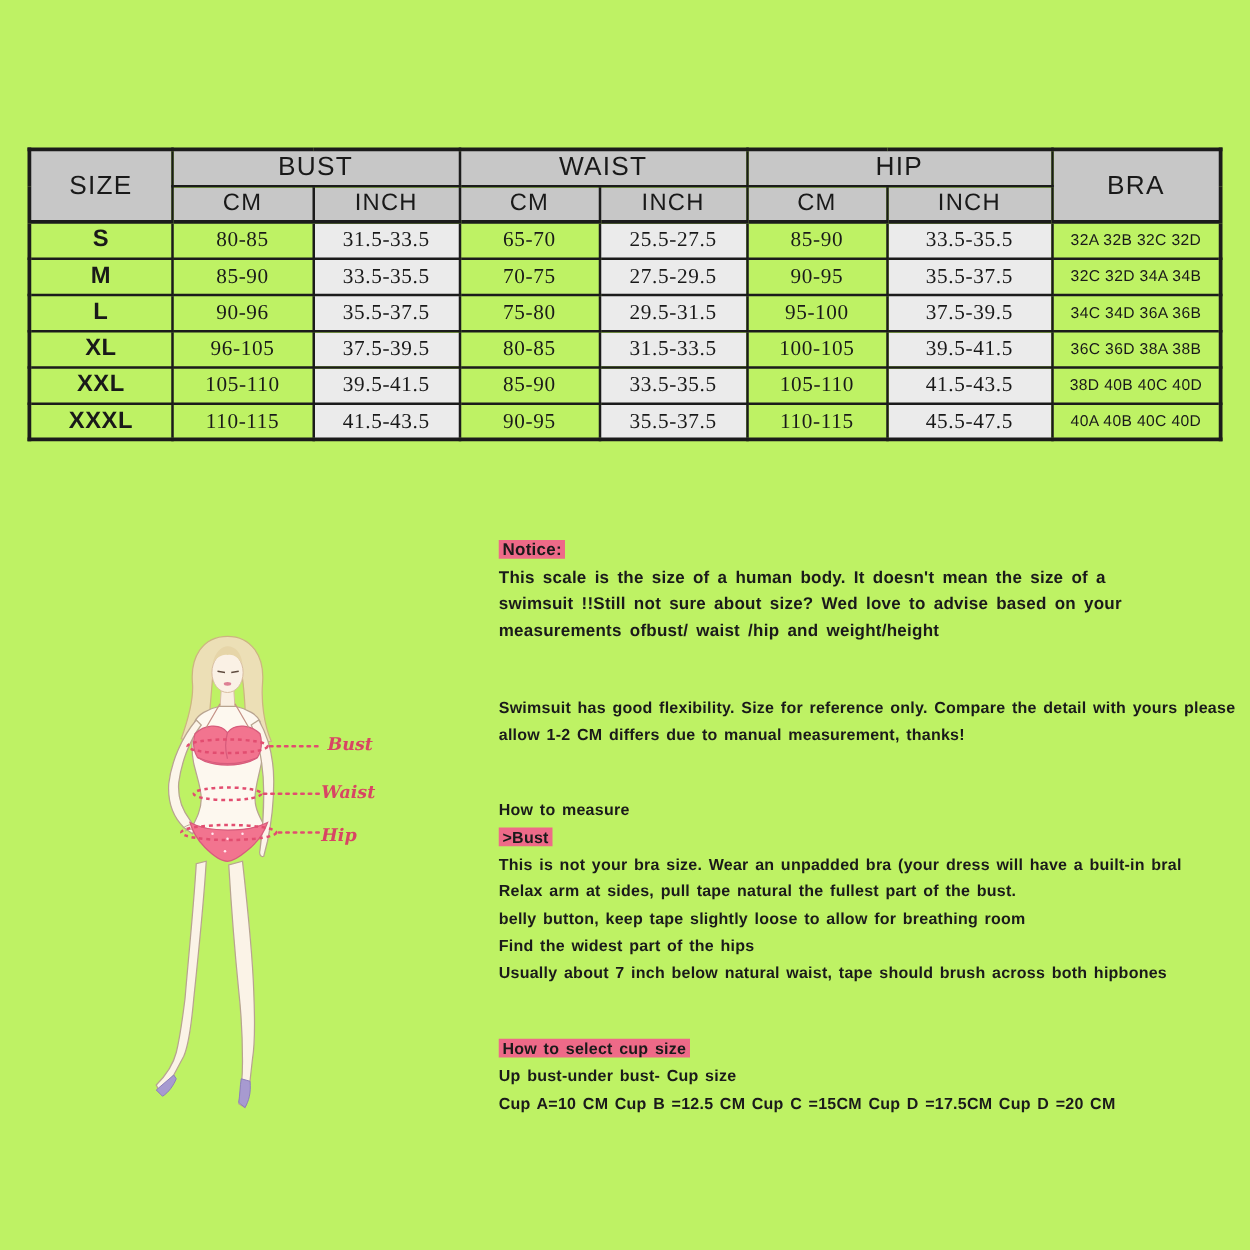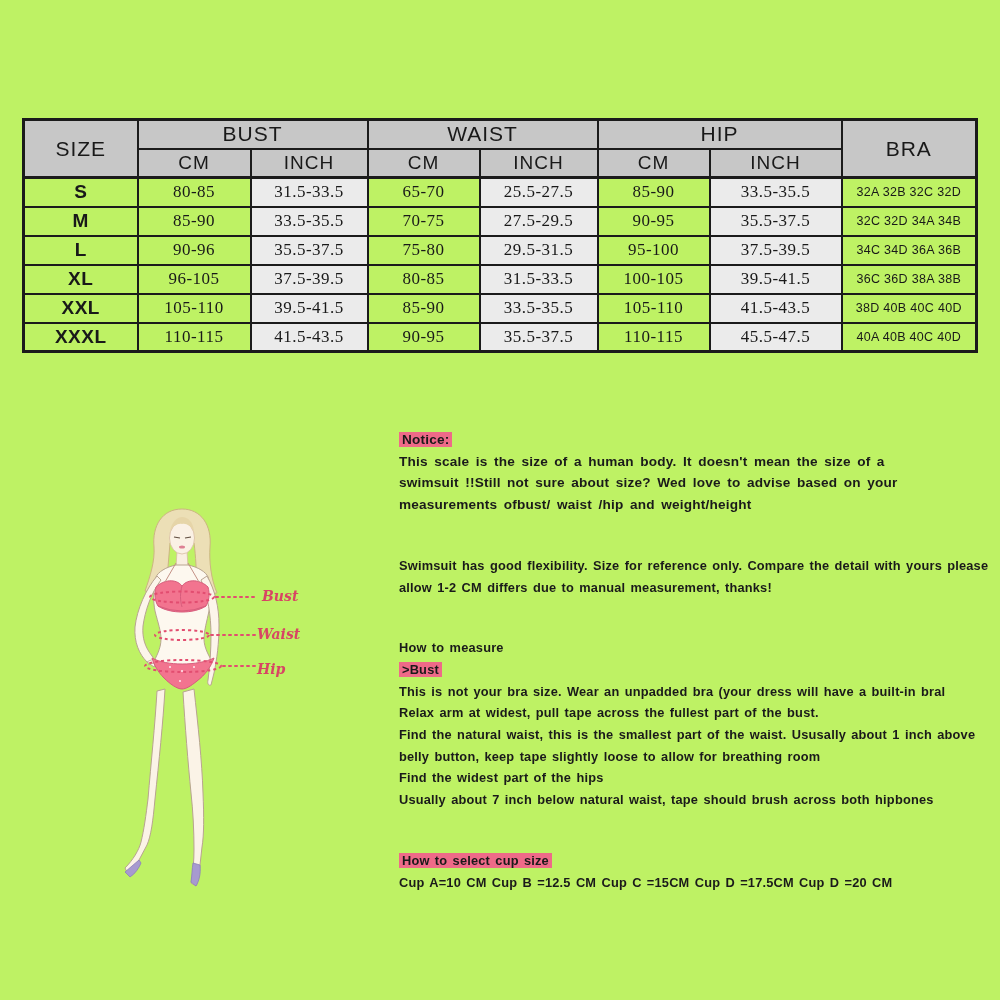--- a/index.html
+++ b/index.html
@@ -200,25 +200,25 @@
     <div class="line big">swimsuit !!Still not sure about size? Wed love to advise based on your</div>
     <div class="line big">measurements ofbust/ waist /hip and weight/height</div>
 
     <div class="line gap">Swimsuit has good flexibility. Size for reference only. Compare the detail with yours please</div>
     <div class="line">allow 1-2 CM differs due to manual measurement, thanks!</div>
 
     <div class="line gap">How to measure</div>
 
     <div class="line"><span class="hl">&gt;Bust</span></div>
     <div class="line">This is not your bra size. Wear an unpadded bra (your dress will have a built-in bral</div>
-    <div class="line">Relax arm at widest, pull tape across the fullest part of the bust.</div>
-
-    <div class="line">Find the natural waist, this is the smallest part of the waist. Ususally about 1 inch above</div>
+    <div class="line">Relax arm at sides, pull tape natural the fullest part of the bust.</div>
+
     <div class="line">belly button, keep tape slightly loose to allow for breathing room</div>
 
     <div class="line">Find the widest part of the hips</div>
     <div class="line">Usually about 7 inch below natural waist, tape should brush across both hipbones</div>
 
     <div class="line gap"><span class="hl">How to select cup size</span></div>
+    <div class="line">Up bust-under bust- Cup size</div>
     <div class="line">Cup A=10 CM Cup B =12.5 CM Cup C =15CM Cup D =17.5CM Cup D =20 CM</div>
   </div>
 
 </div>
 
 </body></html>

